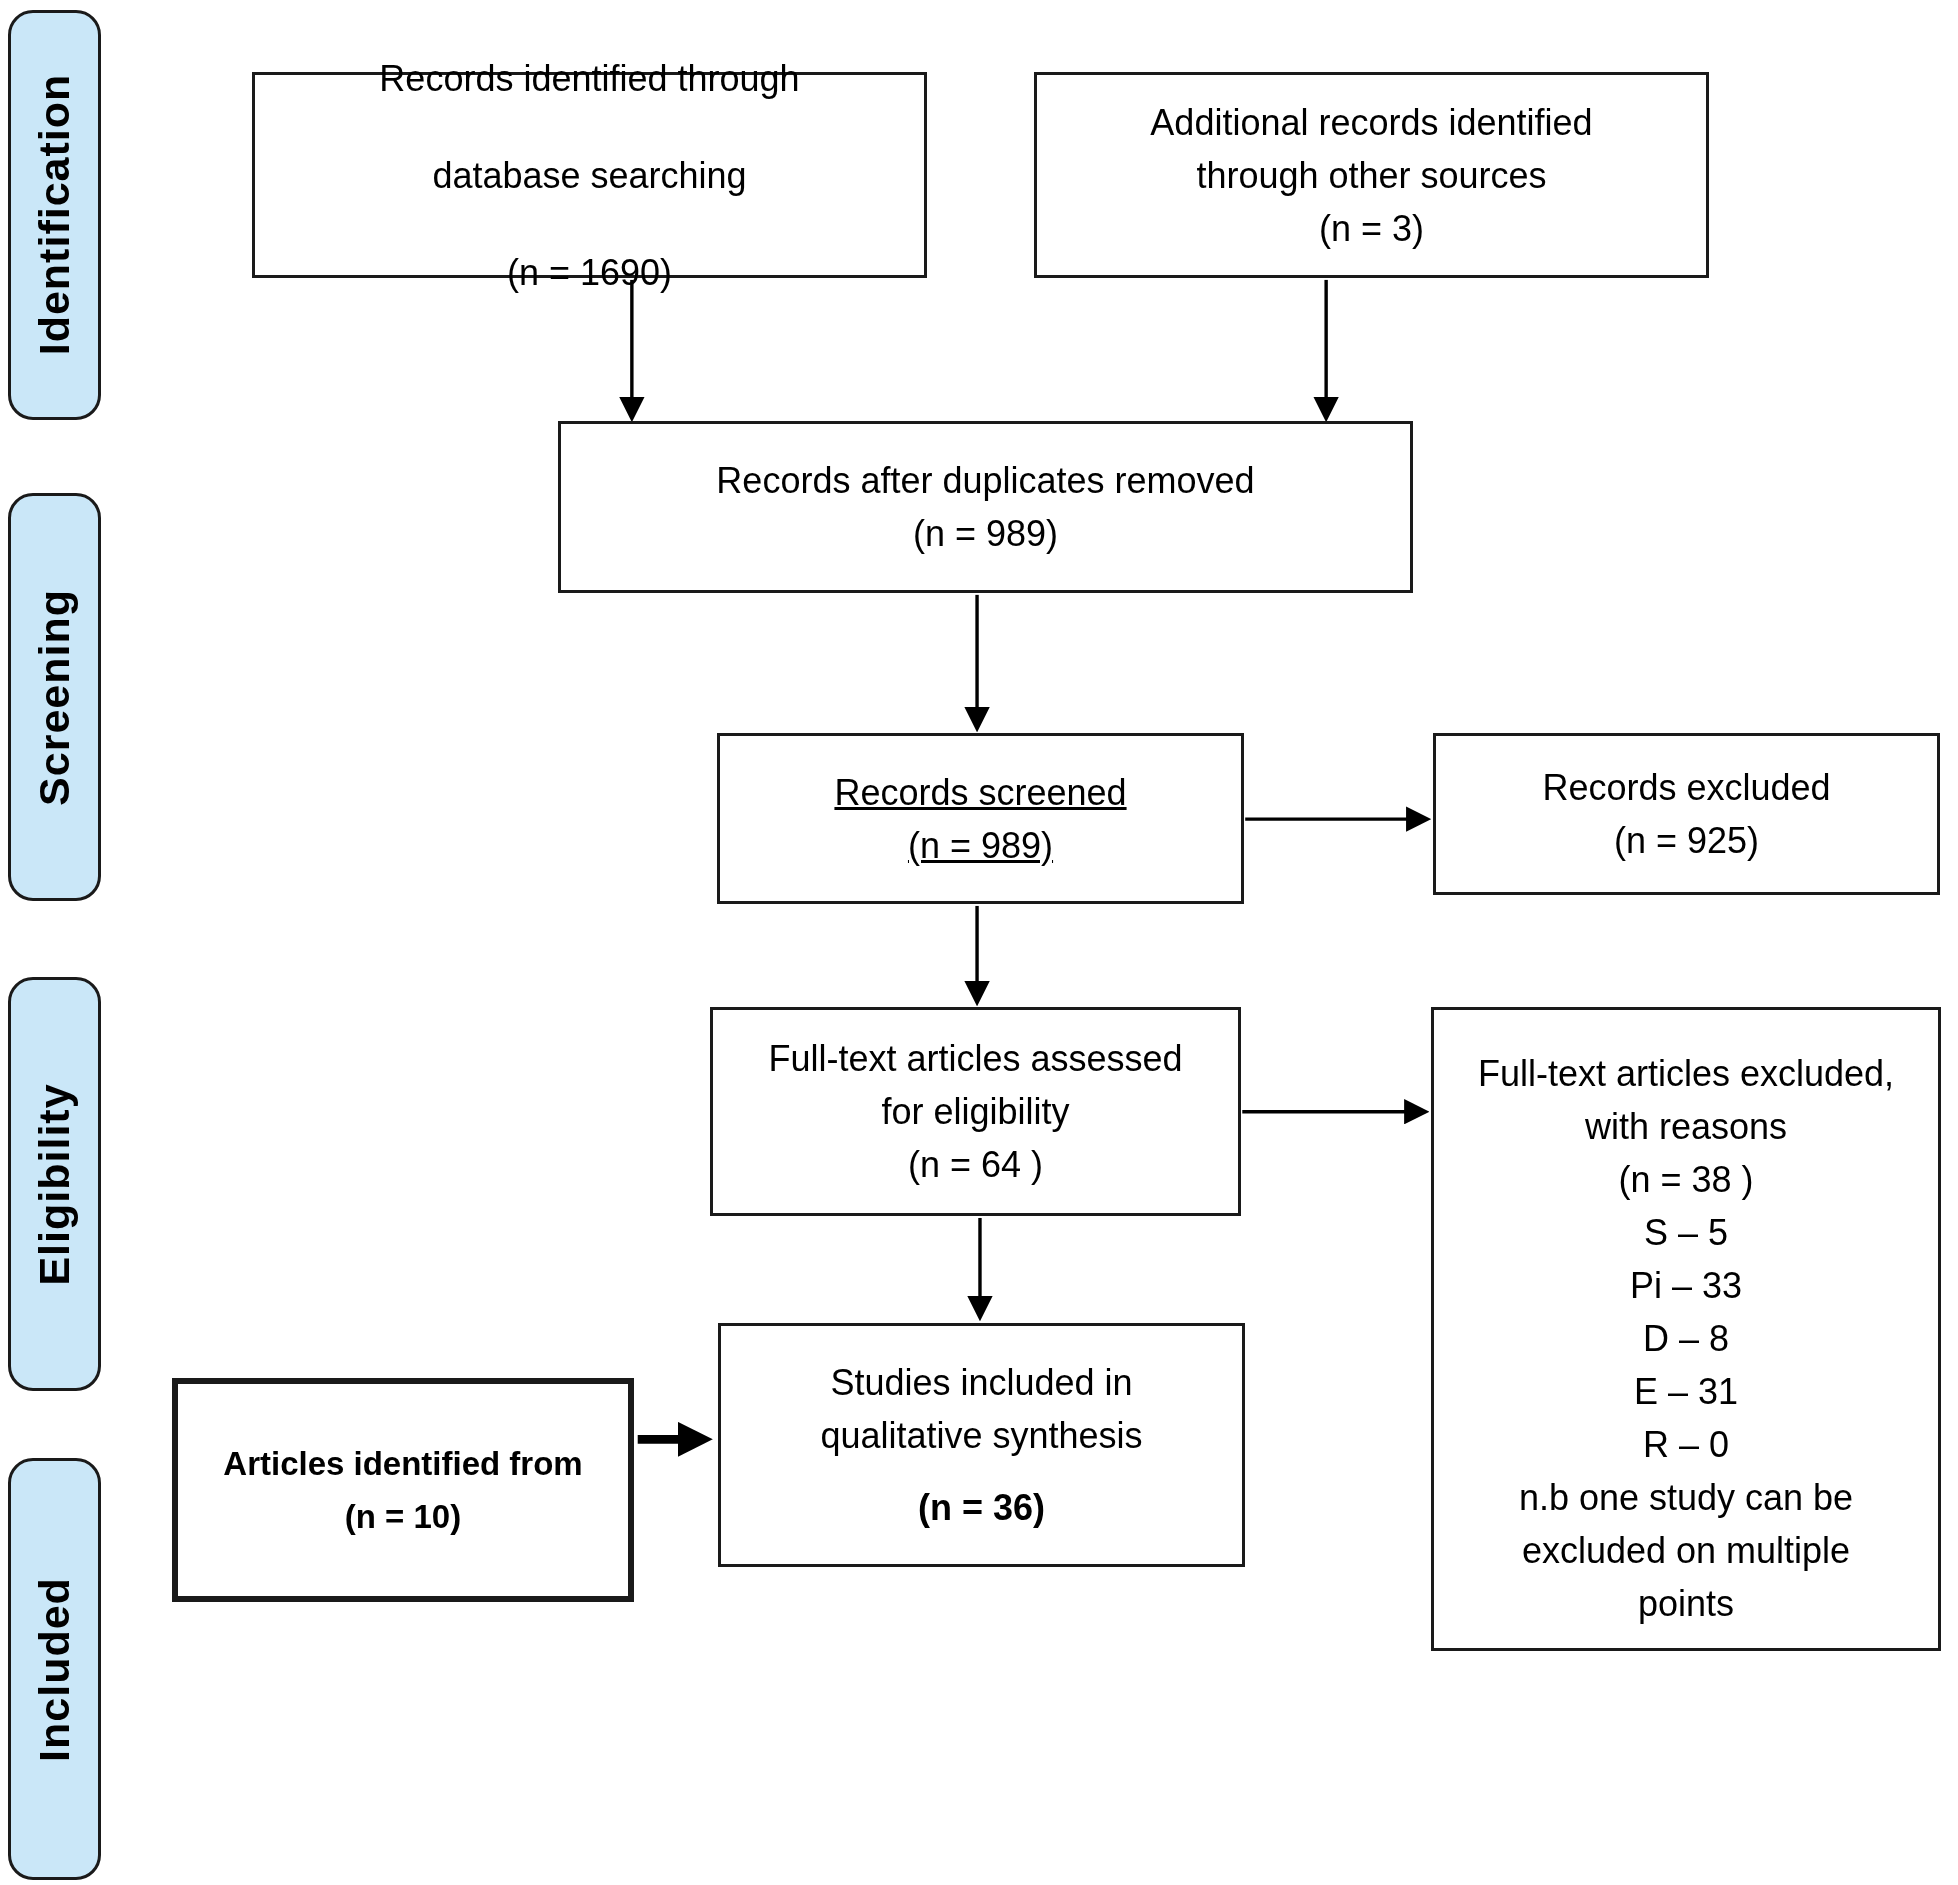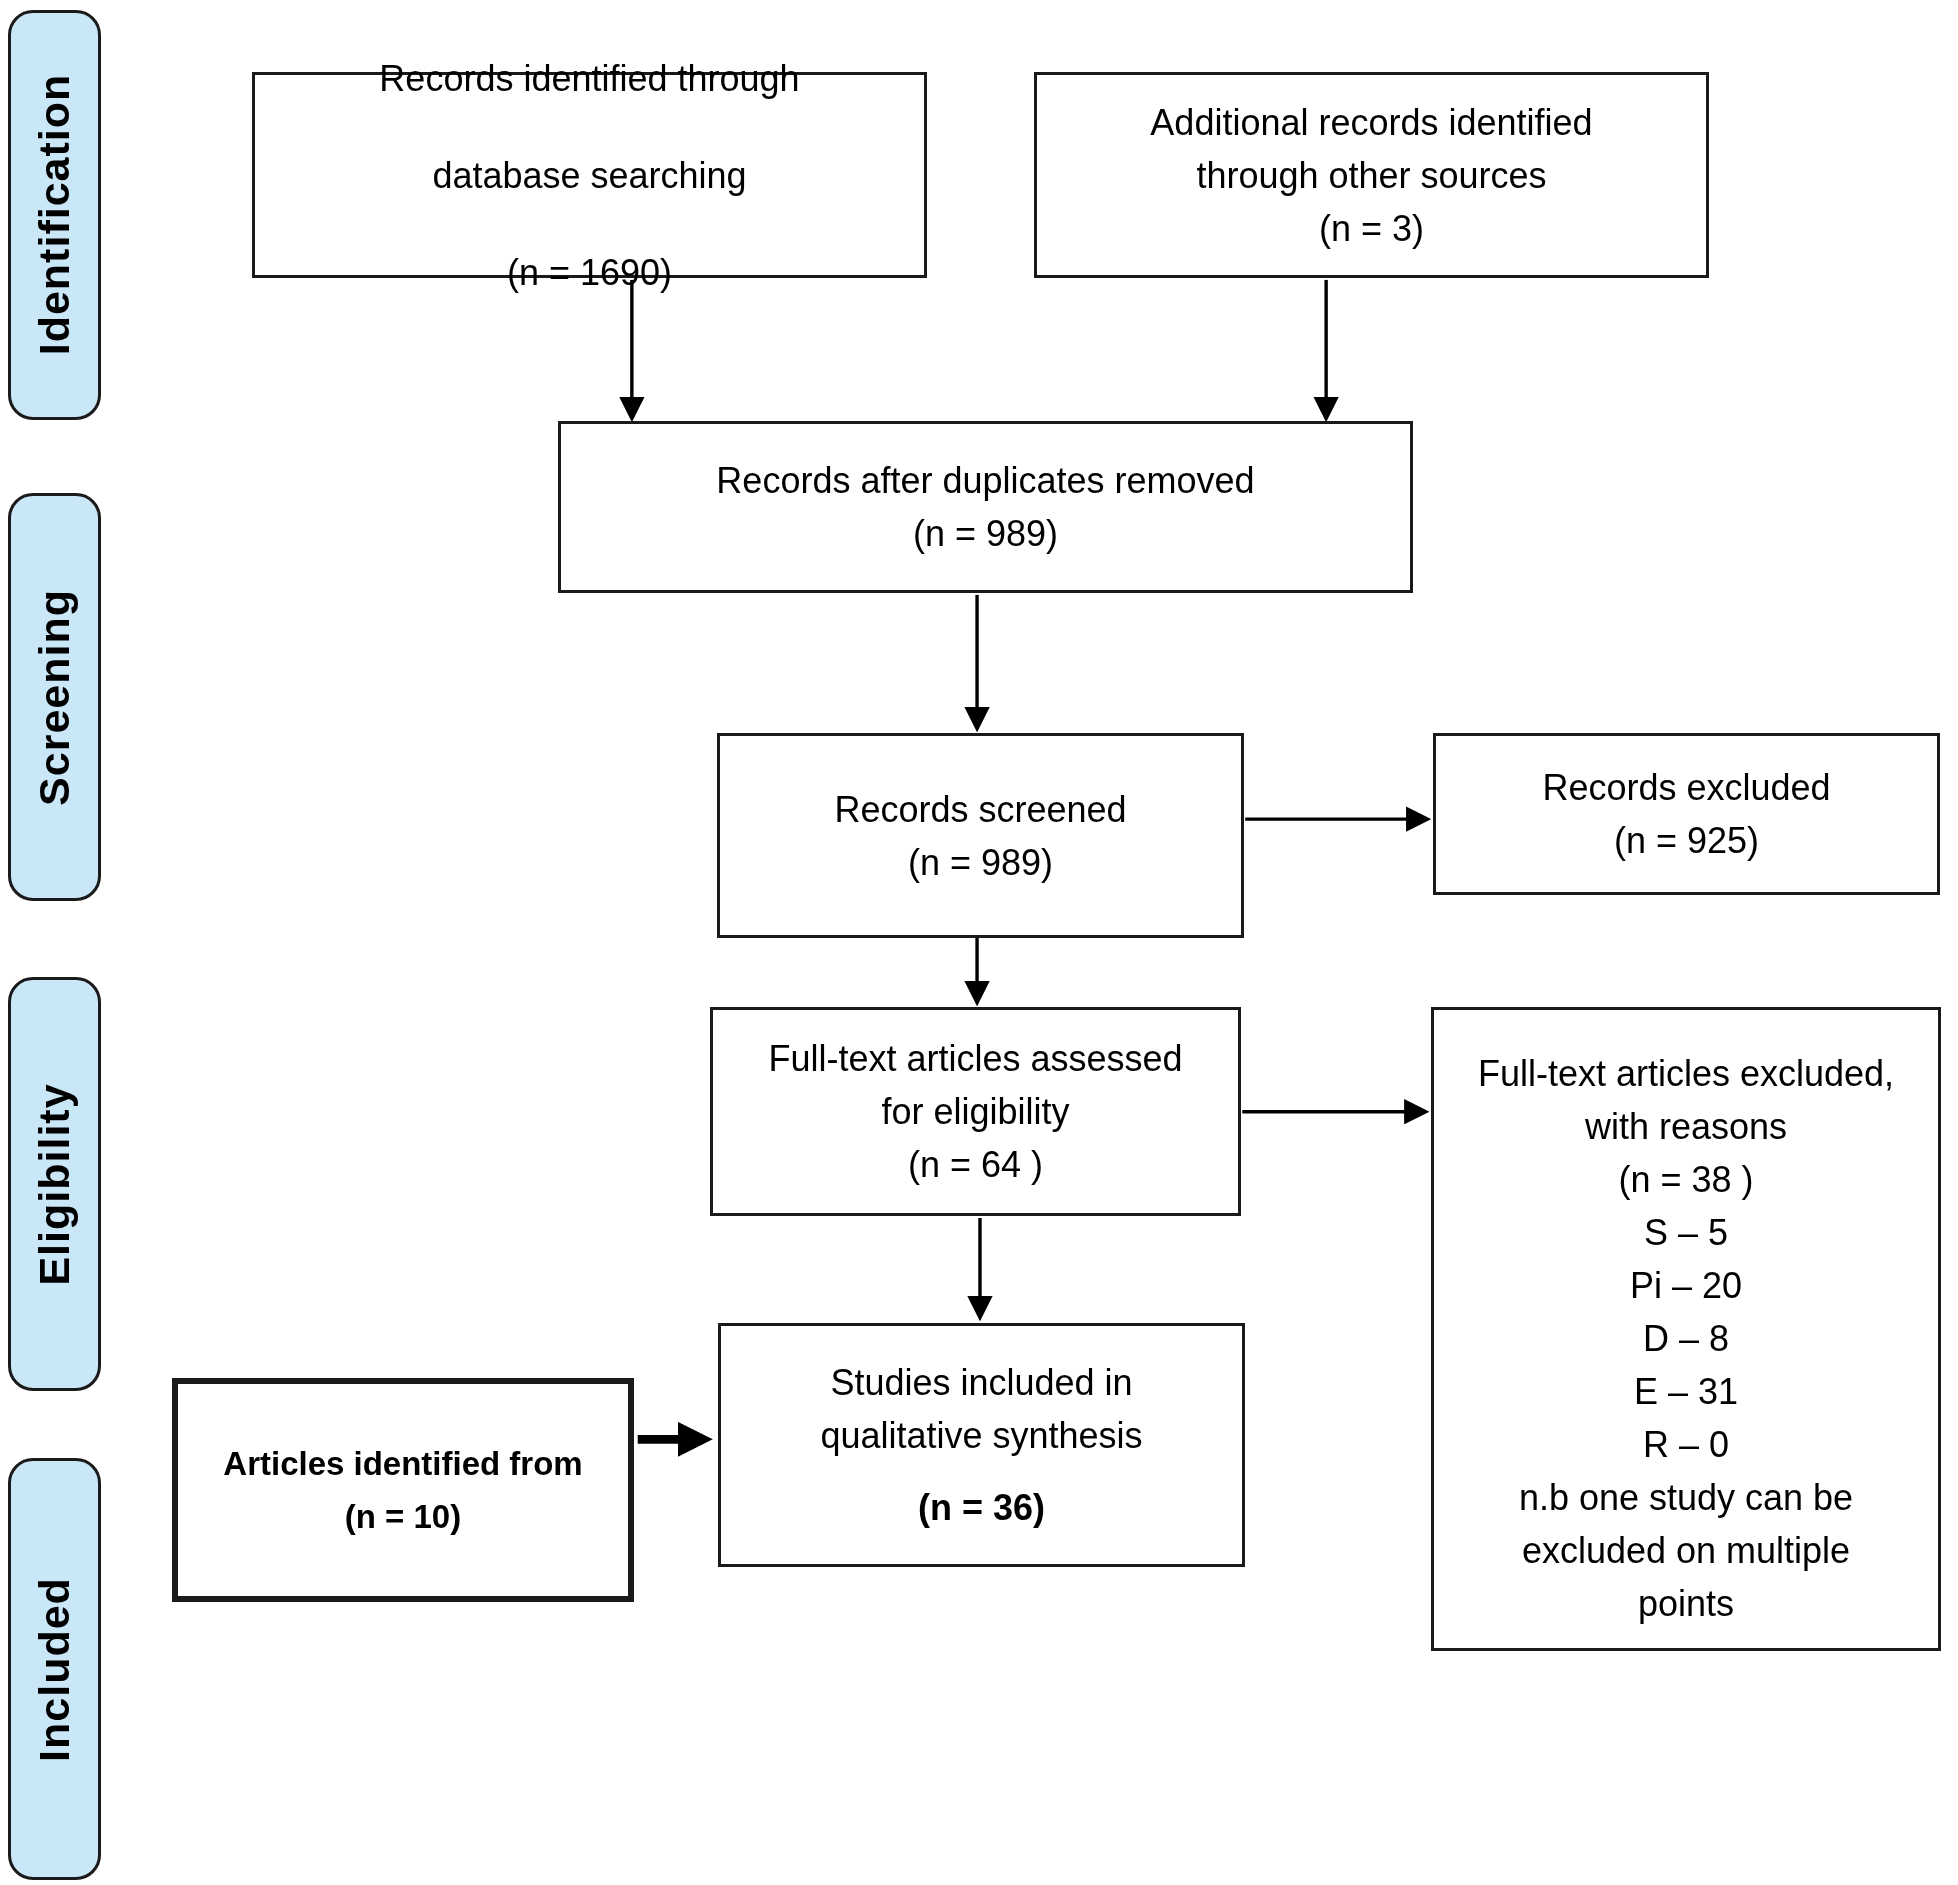--- a/index.html
+++ b/index.html
@@ -81,42 +81,42 @@
     <div class="bline">Additional records identified</div>
     <div class="bline">through other sources</div>
     <div class="bline">(n = 3)</div>
   </div>
 
   <div class="fbox" style="left:558px;top:421px;width:855px;height:172px;">
     <div class="bline">Records after duplicates removed</div>
     <div class="bline">(n = 989)</div>
   </div>
 
-  <div class="fbox" style="left:717px;top:733px;width:527px;height:205px;">
+  <div class="fbox" style="left:717px;top:733px;width:527px;height:171px;text-decoration:underline;">
     <div class="bline">Records screened</div>
     <div class="bline">(n = 989)</div>
   </div>
 
   <div class="fbox" style="left:1433px;top:733px;width:507px;height:162px;">
     <div class="bline">Records excluded</div>
     <div class="bline">(n = 925)</div>
   </div>
 
   <div class="fbox" style="left:710px;top:1007px;width:531px;height:209px;text-align:center;">
     <div class="bline">Full-text articles assessed</div>
     <div class="bline">for eligibility</div>
     <div class="bline">(n = 64 )</div>
   </div>
 
   <div class="fbox top-align" style="left:1431px;top:1007px;width:510px;height:644px;">
     <div class="bline">Full-text articles excluded,</div>
     <div class="bline">with reasons</div>
     <div class="bline">(n = 38 )</div>
     <div class="bline">S – 5</div>
-    <div class="bline">Pi – 20</div>
+    <div class="bline">Pi – 33</div>
     <div class="bline">D – 8</div>
     <div class="bline">E – 31</div>
     <div class="bline">R – 0</div>
     <div class="bline">n.b one study can be</div>
     <div class="bline">excluded on multiple</div>
     <div class="bline">points</div>
   </div>
 
   <div class="fbox bold" style="left:172px;top:1334px;width:462px;height:224px;font-size:33px;margin-top:44px;">
     <div class="bline">Articles identified from</div>

